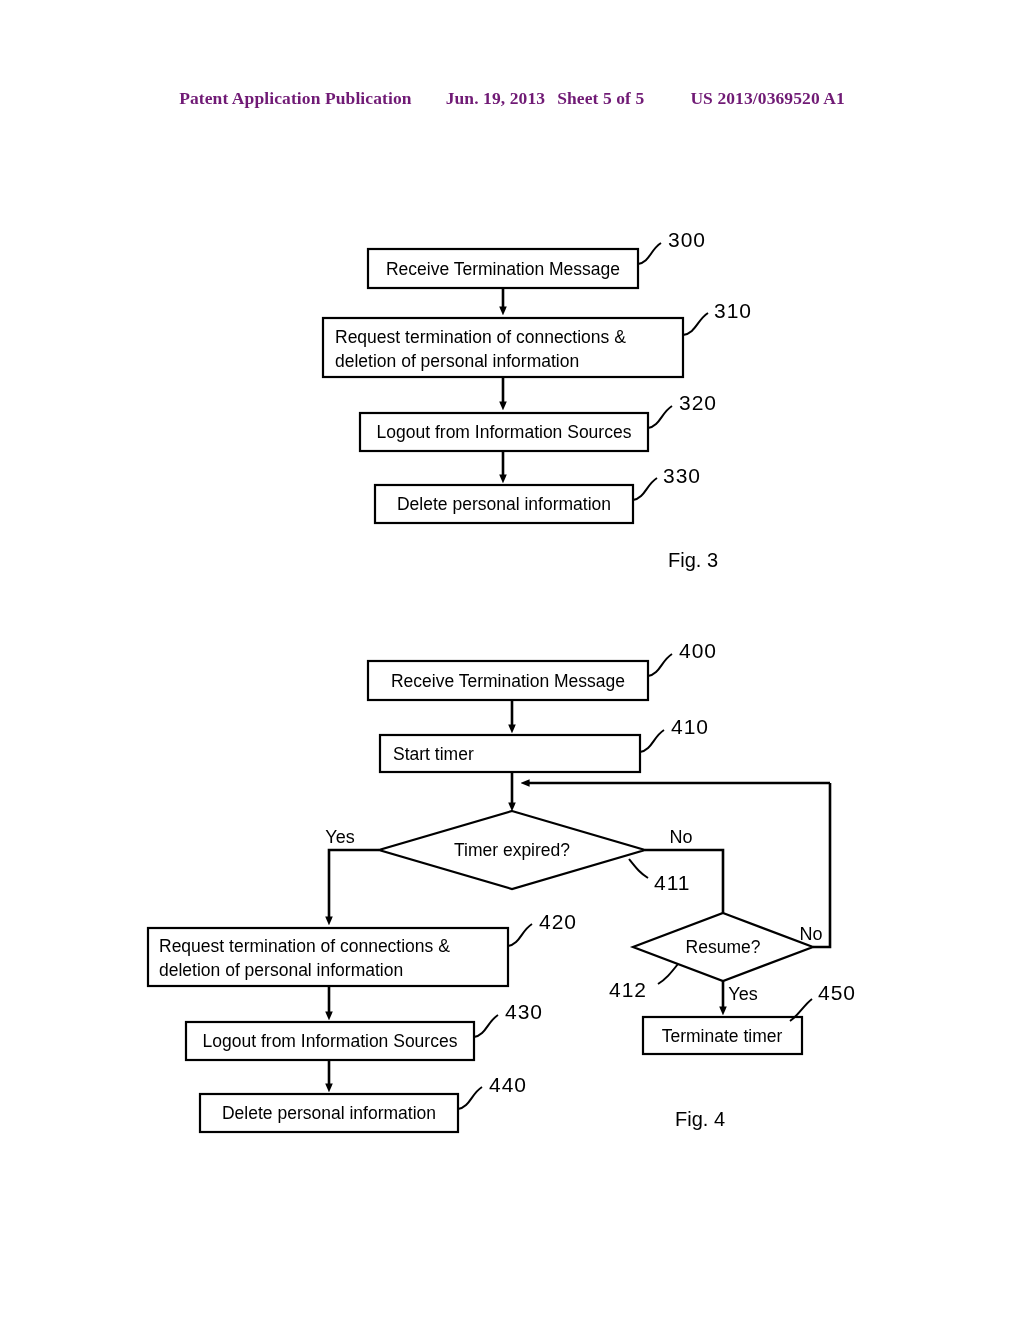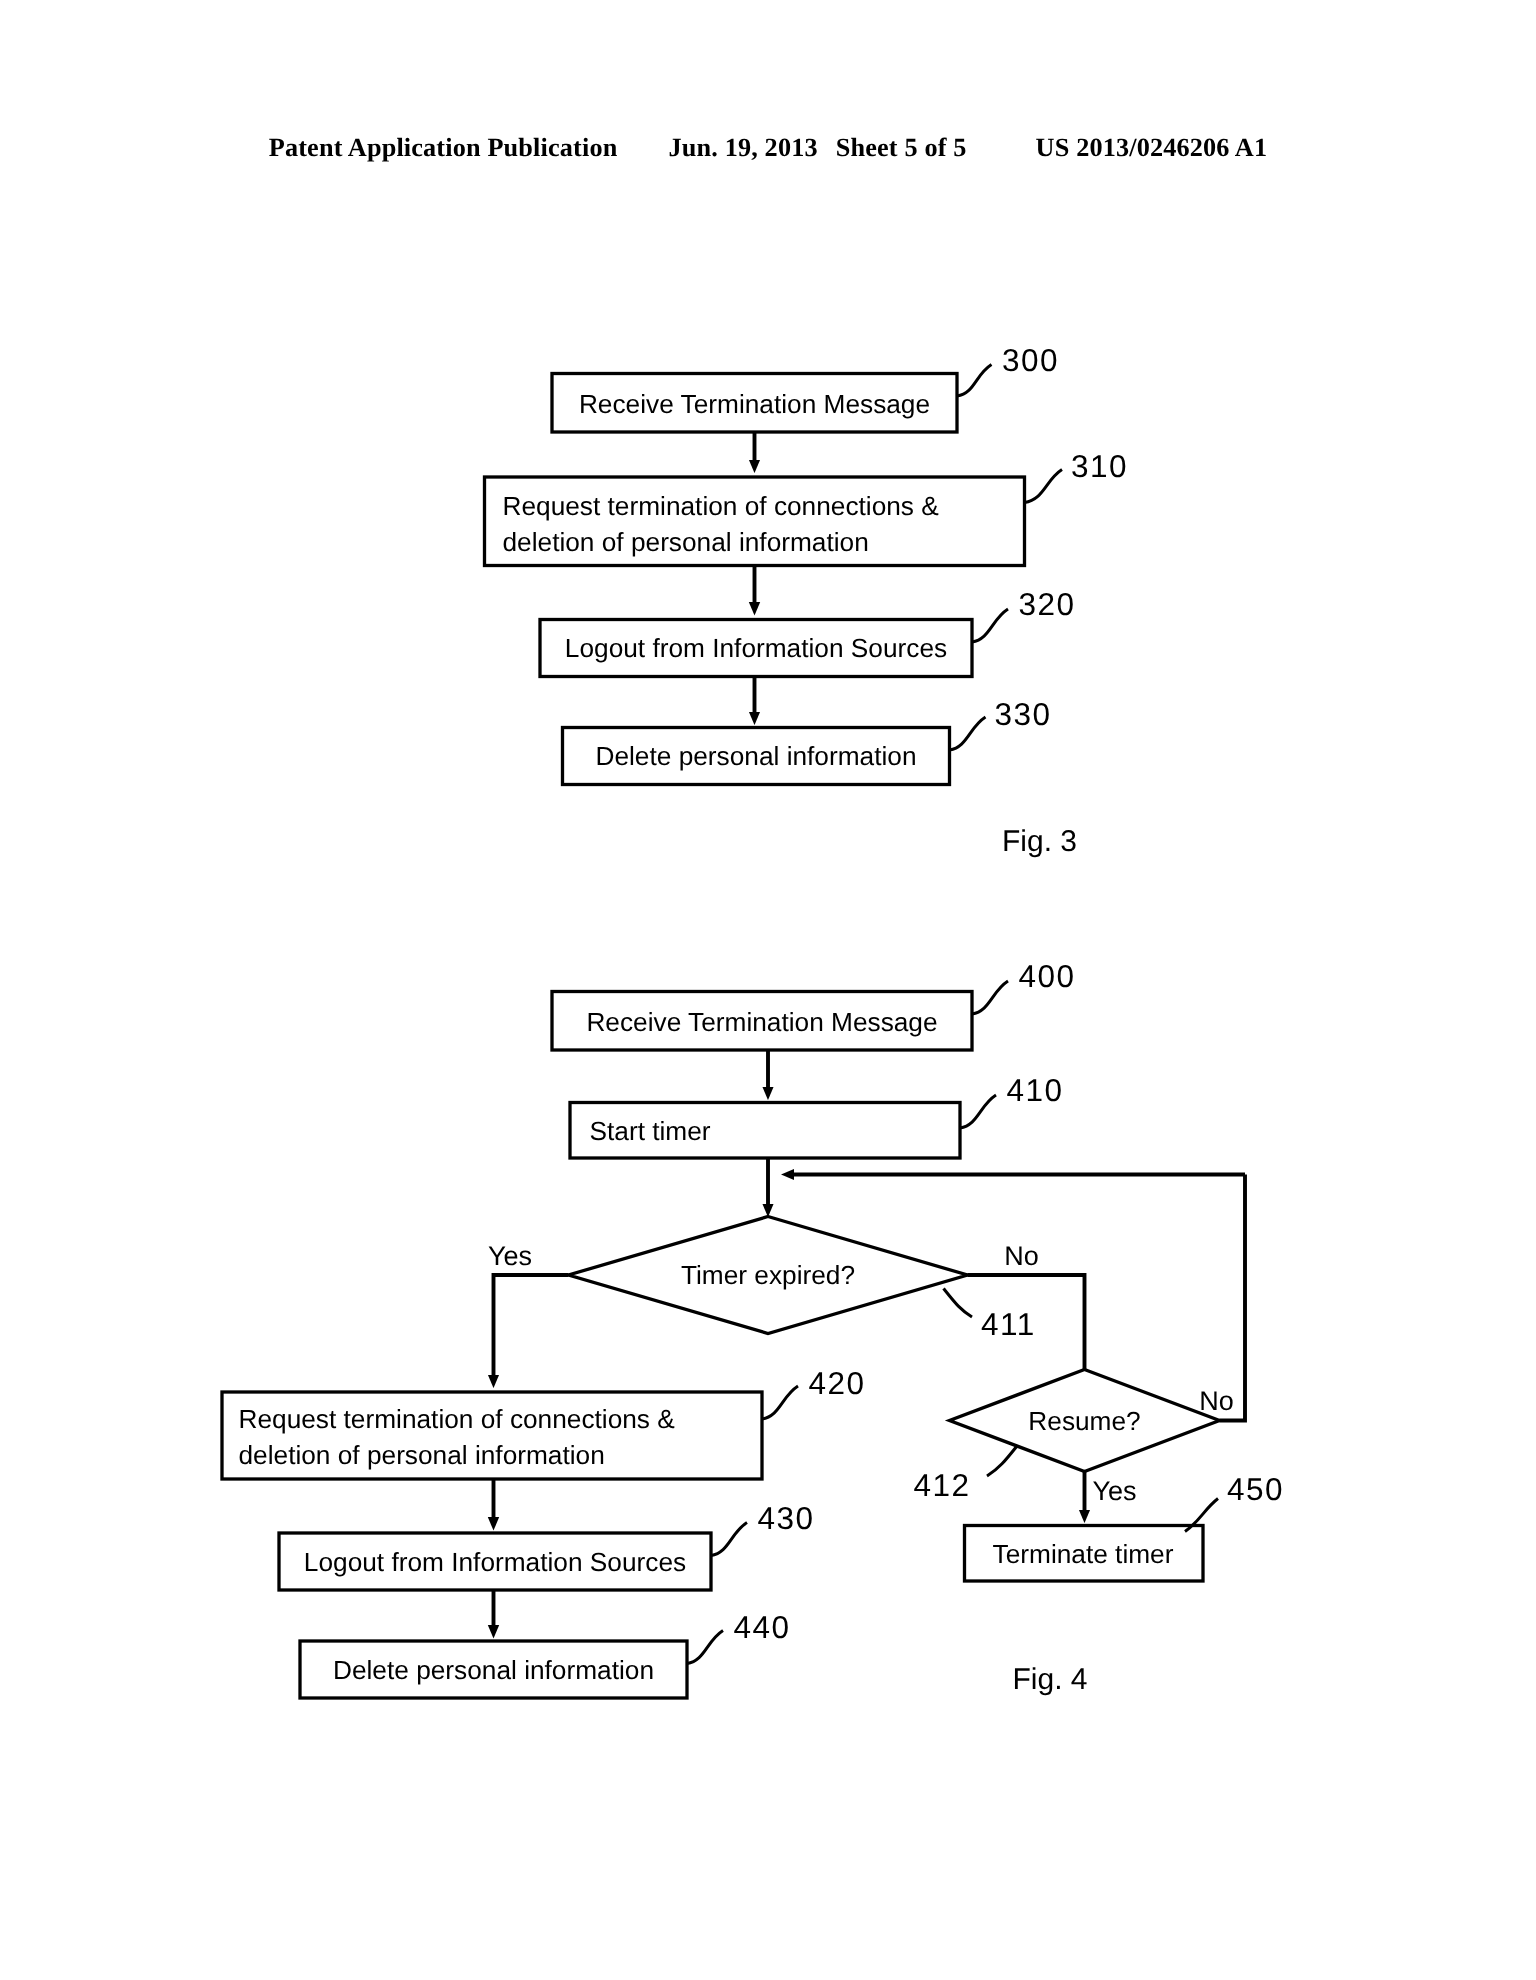--- a/index.html
+++ b/index.html
@@ -24,21 +24,21 @@
     position: absolute;
     top: 88px;
     left: 0;
     width: 1024px;
     display: flex;
     justify-content: center;
     align-items: baseline;
     font-family: "Liberation Serif", serif;
     font-weight: bold;
     font-size: 17.5px;
-    color: #000000;
+    color: #701a75;
     letter-spacing: 0.1px;
     white-space: nowrap;
   }
   .pub-header .h-seg { display: inline-block; }
   .gap-1 { width: 34px; }
   .gap-2 { width: 12px; }
   .gap-3 { width: 46px; }
 
   svg.figure {
     position: absolute;
@@ -64,21 +64,21 @@
 
 <div id="page">
 
   <div class="pub-header">
     <span class="h-seg">Patent Application Publication</span>
     <span class="gap-1"></span>
     <span class="h-seg">Jun. 19, 2013</span>
     <span class="gap-2"></span>
     <span class="h-seg">Sheet 5 of 5</span>
     <span class="gap-3"></span>
-    <span class="h-seg">US 2013/0246206 A1</span>
+    <span class="h-seg">US 2013/0369520 A1</span>
   </div>
 
   <svg class="figure" viewBox="0 0 1024 1320">
     <defs>
       <marker id="arrow" markerWidth="9" markerHeight="9" refX="4.6" refY="4.2" orient="auto" markerUnits="userSpaceOnUse">
         <path d="M 0 0.4 L 9 4.2 L 0 8 z" fill="#000000"></path>
       </marker>
     </defs>
 
     <g>

